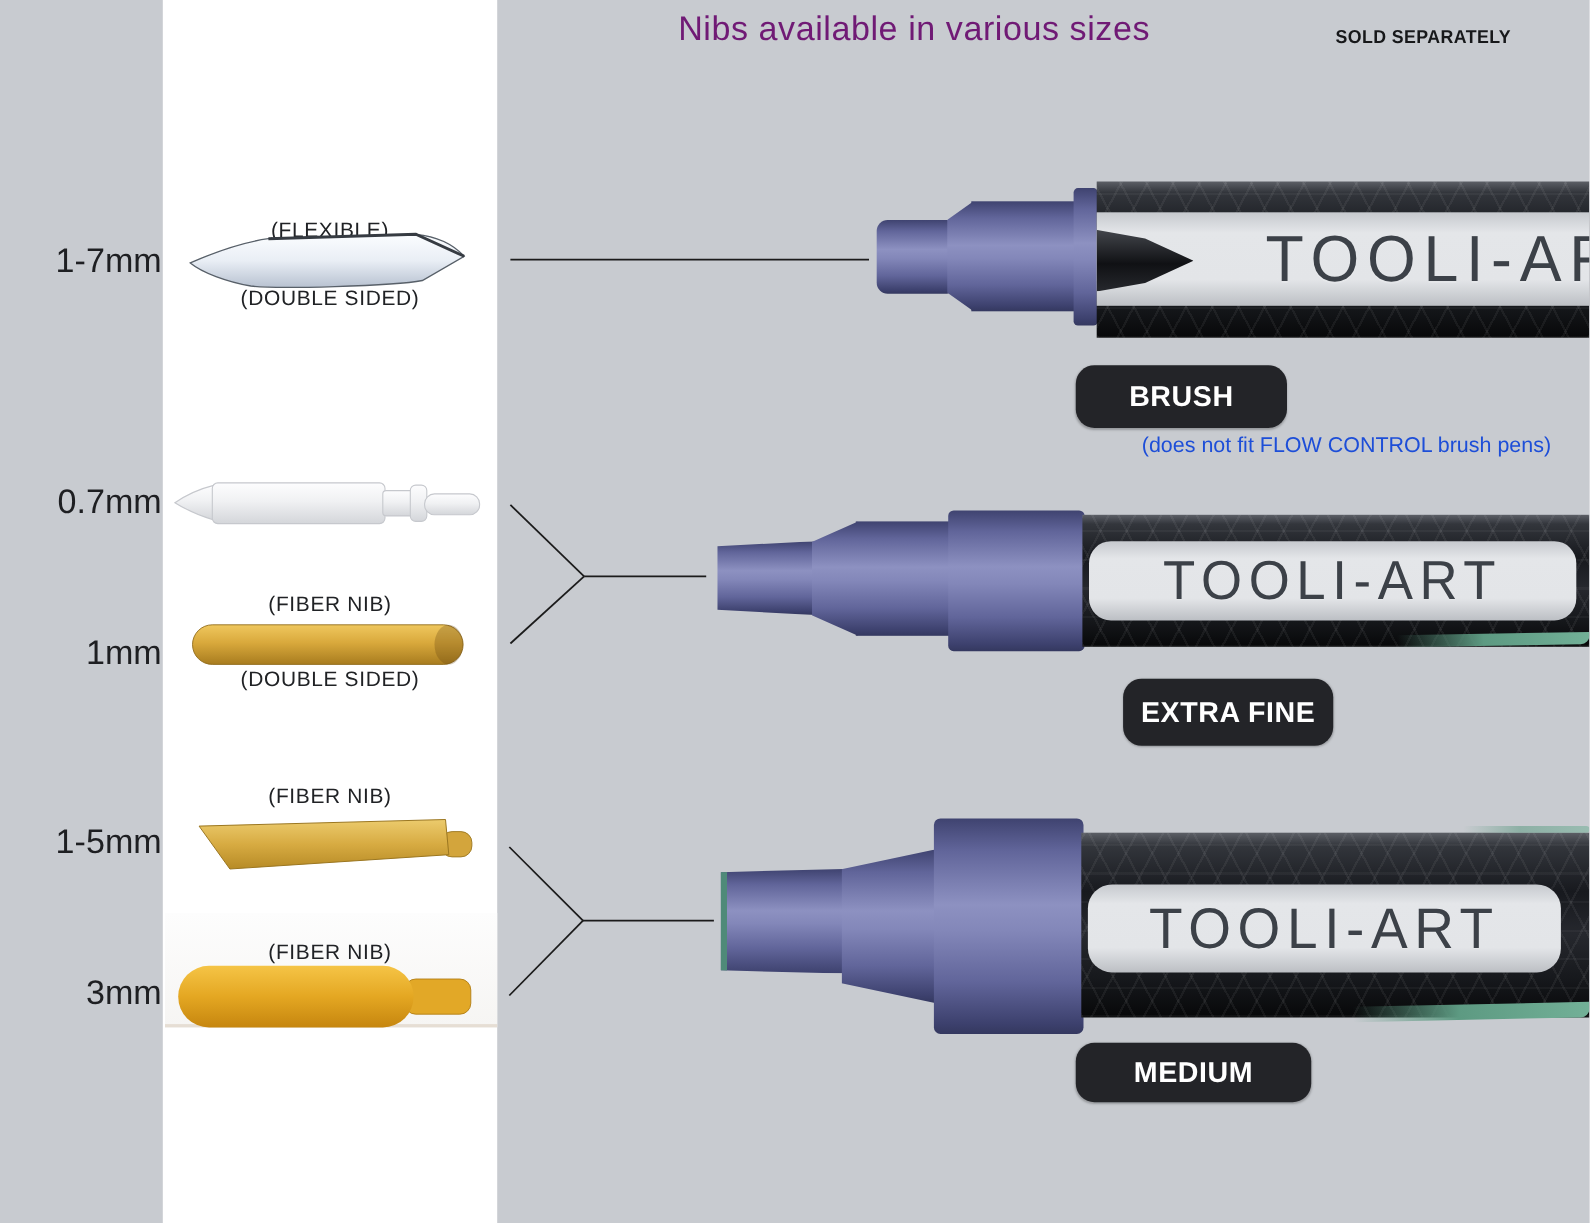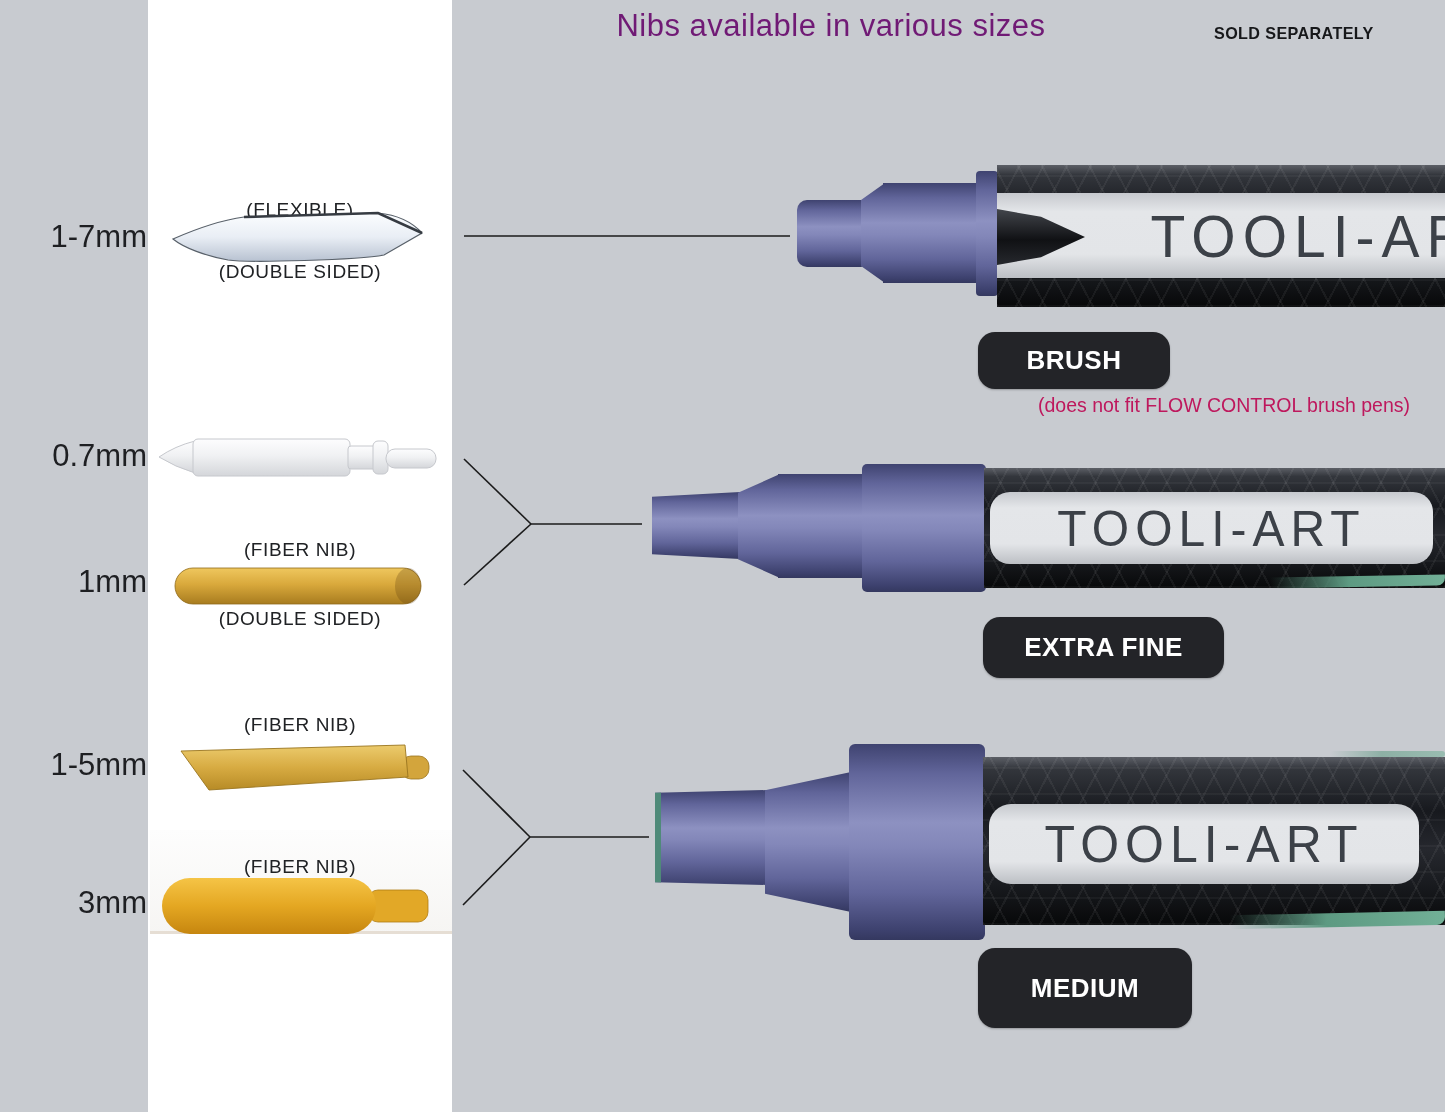--- a/index.html
+++ b/index.html
@@ -78,48 +78,48 @@
   .m1-collar { left:976px; top:171px; width:22px;  height:125px; border-radius:4px; }
   .m1-body   { left:997px; top:165px; width:448px; height:142px; }
   .m1-band   { left:997px; top:193px; width:448px; height:85px; }
   .m1-brush  { left:997px; top:209px; width:88px; height:56px;
                clip-path:polygon(0 0,50% 14%,100% 50%,50% 86%,0 100%);
                background:linear-gradient(180deg,#43464c 0%, #101114 55%, #26282d 100%); }
   .m1-brand  { left:1163px; top:193px; width:340px; height:85px; font-size:57px; letter-spacing:7px; }
   #brush-badge { left:978px; top:332px; width:192px; height:57px; }
   #brush-note {
     left:1014px; top:394px; width:420px; text-align:center;
-    font-size:19.5px; color:#be185d; white-space:nowrap;
+    font-size:19.5px; color:#1d4ed8; white-space:nowrap;
   }
 
   
   .m2-nib    { left:652px; top:492px; width:88px;  height:67px;  clip-path:polygon(0 7%,100% 0,100% 100%,0 93%); }
   .m2-cone   { left:738px; top:474px; width:42px;  height:104px; clip-path:polygon(0 18%,100% 0,100% 100%,0 82%); }
   .m2-barrel { left:778px; top:474px; width:86px;  height:104px; }
   .m2-collar { left:862px; top:464px; width:124px; height:128px; border-radius:5px; }
   .m2-body   { left:984px; top:468px; width:461px; height:120px; }
   .m2-green  { left:1270px; top:576px; width:175px; height:11px; transform:rotate(-1deg); }
   .m2-label  { left:990px; top:492px; width:443px; height:72px; border-radius:20px; }
   .m2-brand  { left:990px; top:492px; width:443px; height:72px; font-size:48px; letter-spacing:6px; }
-  #extra-fine-badge { left:983px; top:617px; width:241px; height:61px; }
+  #extra-fine-badge { left:1021px; top:617px; width:191px; height:61px; }
 
   
   .m3-nib    { left:655px; top:790px; width:112px; height:95px;
                clip-path:polygon(0 3%,100% 0,100% 100%,0 97%);
                background:
                  linear-gradient(to right,#4f8a79 0 6px, rgba(0,0,0,0) 6px),
                  linear-gradient(180deg,#3f4370 0%, #61659a 15%, #8d91c1 40%, #8387b9 52%, #61659a 76%, #3d416e 100%); }
   .m3-cone   { left:765px; top:772px; width:86px;  height:140px; clip-path:polygon(0 13%,100% 0,100% 100%,0 87%); }
   .m3-collar { left:849px; top:744px; width:136px; height:196px; border-radius:6px; }
   .m3-body   { left:983px; top:757px; width:462px; height:168px; }
   .m3-green-top { left:1330px; top:751px; width:115px; height:6px; opacity:.55; border-radius:3px; }
   .m3-green  { left:1230px; top:913px; width:215px; height:14px; transform:rotate(-1.2deg); }
   .m3-label  { left:989px; top:804px; width:430px; height:80px; border-radius:22px; }
   .m3-brand  { left:989px; top:804px; width:430px; height:80px; font-size:50px; letter-spacing:6px; }
-  #medium-badge { left:978px; top:948px; width:214px; height:80px; }
+  #medium-badge { left:978px; top:948px; width:214px; height:54px; }
 </style>
 </head>
 <body>
 
 <div id="canvas">
 
   <div id="nib-panel" class="abs"></div>
   <div class="abs photo-bg" style="left:150px; top:830px; width:302px; height:104px;"></div>
   <div id="photo-edge-line" class="abs"></div>
 
@@ -164,21 +164,21 @@
     </defs>
     <g fill="url(#gWhite)" stroke="#c6c8cd" stroke-width="1">
       <path d="M6,29 Q22,18 42,13 L42,45 Q22,39 6,29 Z"></path>
       <rect x="40" y="11" width="157" height="37" rx="5"></rect>
       <rect x="195" y="18" width="28" height="23" rx="3"></rect>
       <rect x="220" y="13" width="15" height="33" rx="5"></rect>
       <rect x="233" y="21" width="50" height="19" rx="9"></rect>
     </g>
   </svg>
 
-  <div class="abs size-label" style="top:564px;">1mm</div>
+  <div class="abs size-label" style="top:576px;">1mm</div>
   <div class="abs nib-note" style="top:539px;">(FIBER NIB)</div>
   <div class="abs nib-note" style="top:608px;">(DOUBLE SIDED)</div>
   <svg class="abs" style="left:172px; top:563px;" width="252" height="44" viewBox="0 0 252 44">
     <defs>
       <linearGradient id="gGold1" x1="0" y1="0" x2="0" y2="1">
         <stop offset="0" stop-color="#efc75e"></stop>
           <stop offset="0.45" stop-color="#d9a93c"></stop>
           <stop offset="1" stop-color="#a87c1f"></stop>
       </linearGradient>
     </defs>

